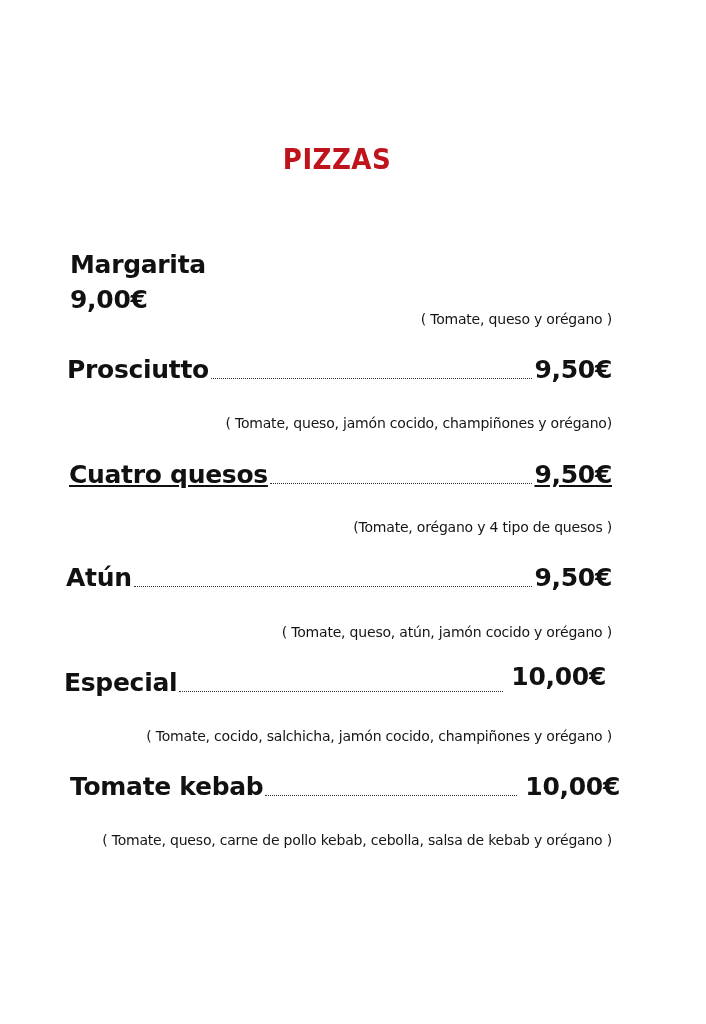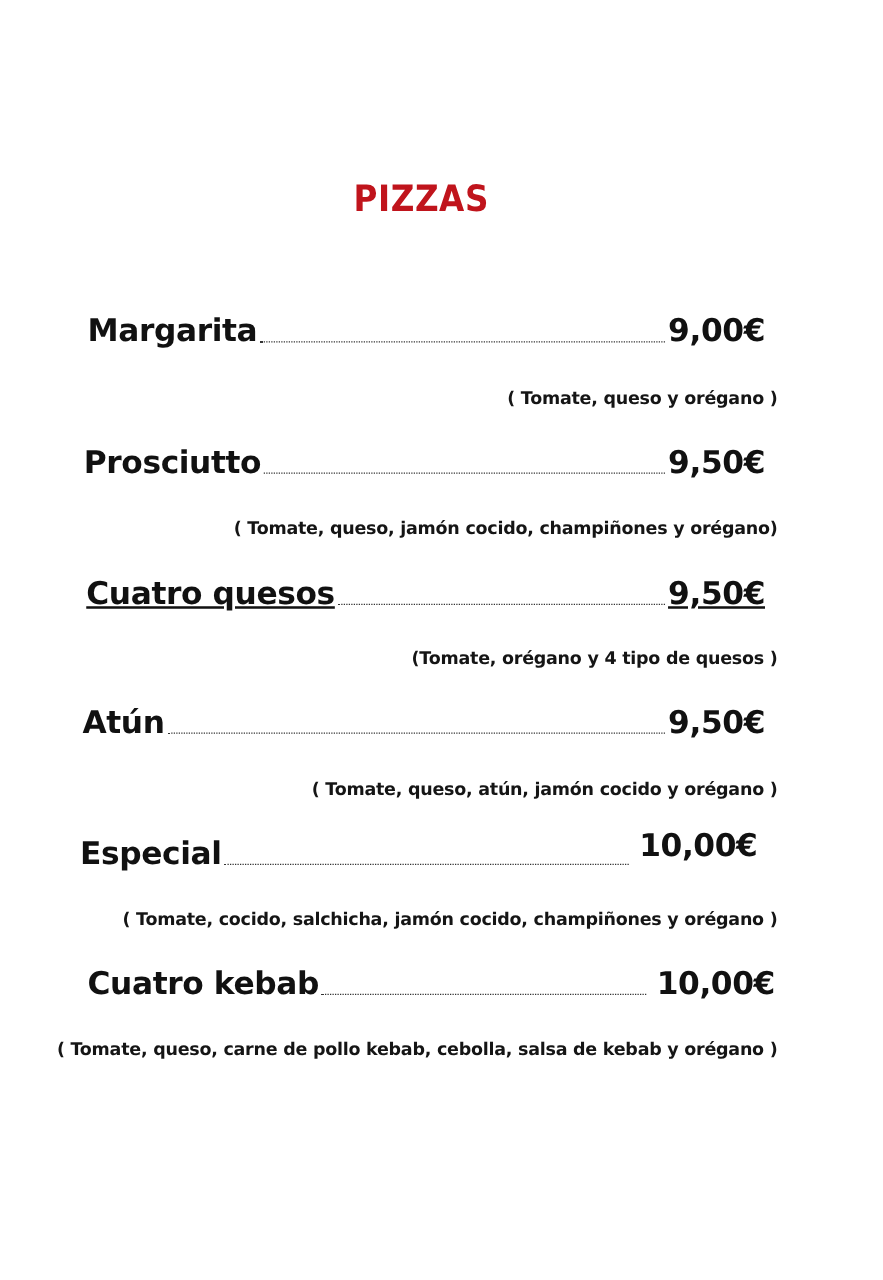--- a/index.html
+++ b/index.html
@@ -7,30 +7,30 @@
            font-family: "Liberation Sans", "DejaVu Sans", sans-serif; color: #111; }
     .title { position: absolute; left: 0; width: 674px; top: 142px; text-align: center;
              font-size: 29px; font-weight: bold; color: #c0141c; letter-spacing: 0.5px;
              font-family: "DejaVu Sans", sans-serif; transform: scaleX(0.9); }
     .row { position: absolute; display: flex; align-items: baseline; }
     .name { font-size: 25px; font-weight: bold; white-space: nowrap;
             font-family: "DejaVu Sans", sans-serif; transform-origin: left; letter-spacing: -0.3px; }
     .dots { flex: 1; border-bottom: 1.5px dotted #333; margin: 0 2px; height: 1px; align-self: flex-end; margin-bottom: 5px; }
     .price { font-size: 25px; font-weight: bold; white-space: nowrap;
              font-family: "DejaVu Sans", sans-serif; letter-spacing: -0.3px; }
-    .desc { position: absolute; right: 84px; font-size: 14px; font-weight: bold; white-space: nowrap;
+    .desc { position: absolute; right: 94px; font-size: 14px; font-weight: normal; white-space: nowrap;
             font-family: "DejaVu Sans", sans-serif; color: #151515; letter-spacing: -0.2px; }
   </style>
 </head>
 <body>
 
 <div>
   <div class="title">PIZZAS</div>
 
-  <div class="row" style="left:70px; top:250px; width:542px;">
+  <div class="row" style="left:70px; top:250px; width:542px;flex-direction:column;">
     <span class="name">Margarita</span>
     <span class="dots"></span>
     <span class="price">9,00€</span>
   </div>
   <div class="desc" style="top:311px;">( Tomate, queso y orégano )</div>
 
   <div class="row" style="left:67px; top:355px; width:545px;">
     <span class="name">Prosciutto</span>
     <span class="dots"></span>
     <span class="price">9,50€</span>
@@ -52,18 +52,18 @@
   <div class="desc" style="top:624px;">( Tomate, queso, atún, jamón cocido y orégano )</div>
 
   <div class="row" style="left:64px; top:668px; width:542px;">
     <span class="name">Especial</span>
     <span class="dots" style="margin-right:8px;"></span>
     <span class="price" style="position:relative; top:-6px;">10,00€</span>
   </div>
   <div class="desc" style="top:728px;">( Tomate, cocido, salchicha, jamón cocido, champiñones y orégano )</div>
 
   <div class="row" style="left:70px; top:772px; width:550px;">
-    <span class="name">Cuatro kebab</span>
+    <span class="name">Tomate kebab</span>
     <span class="dots" style="margin-right:8px;"></span>
     <span class="price">10,00€</span>
   </div>
   <div class="desc" style="top:832px;">( Tomate, queso, carne de pollo kebab, cebolla, salsa de kebab  y orégano )</div>
 </div>
 
 </body></html>

